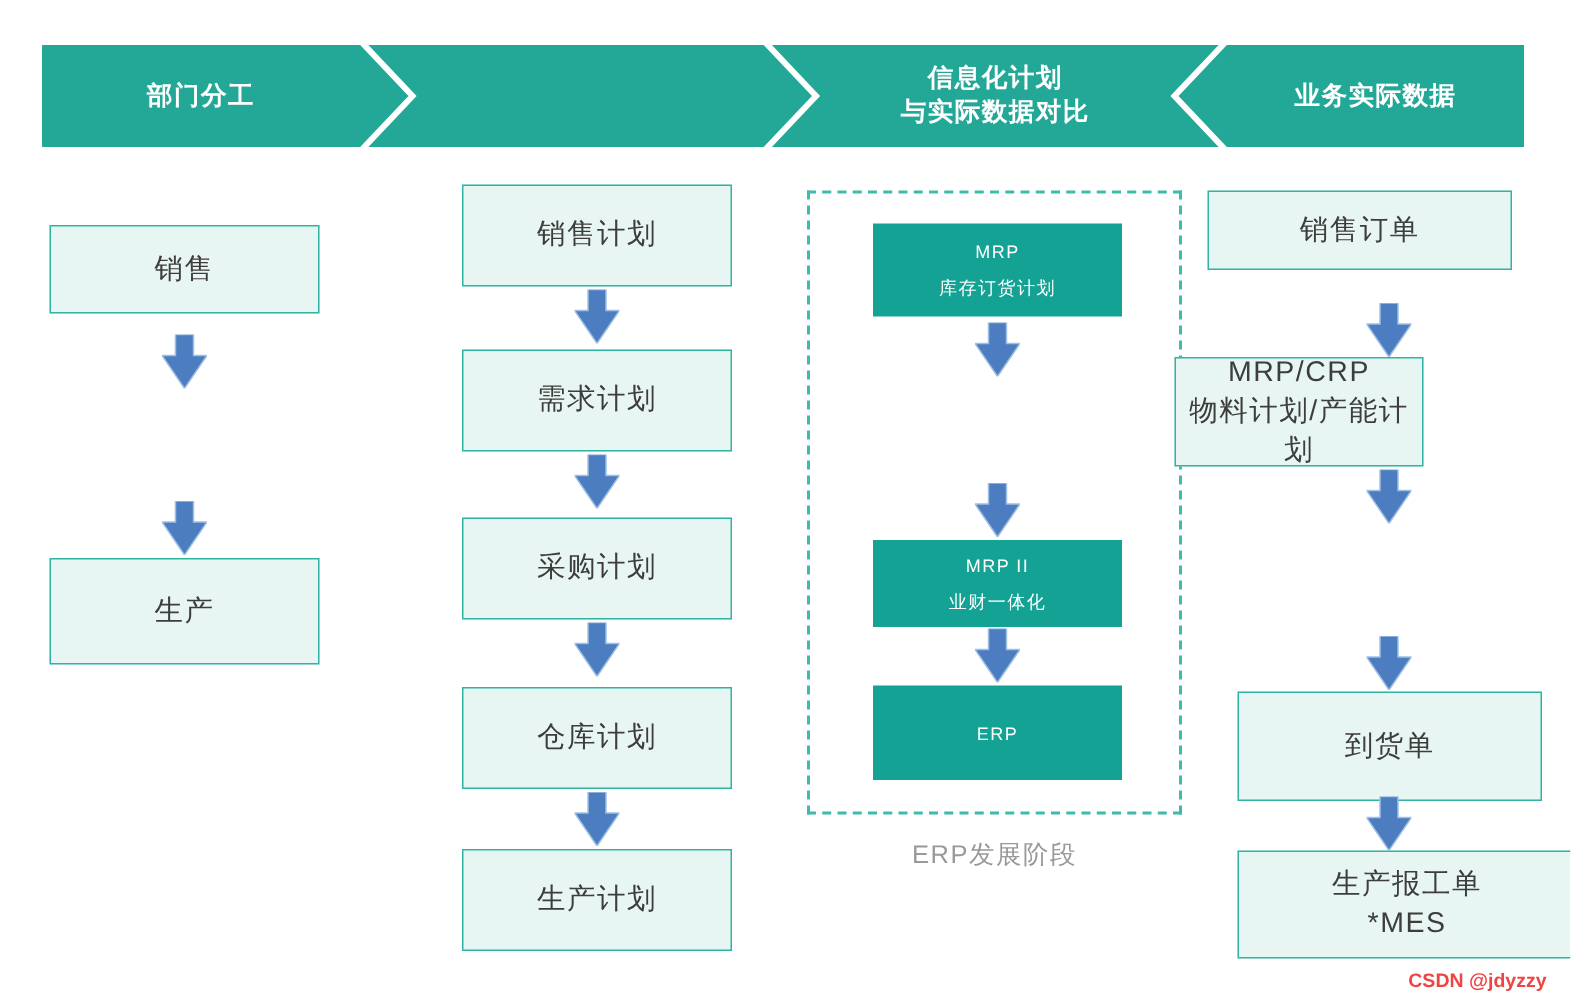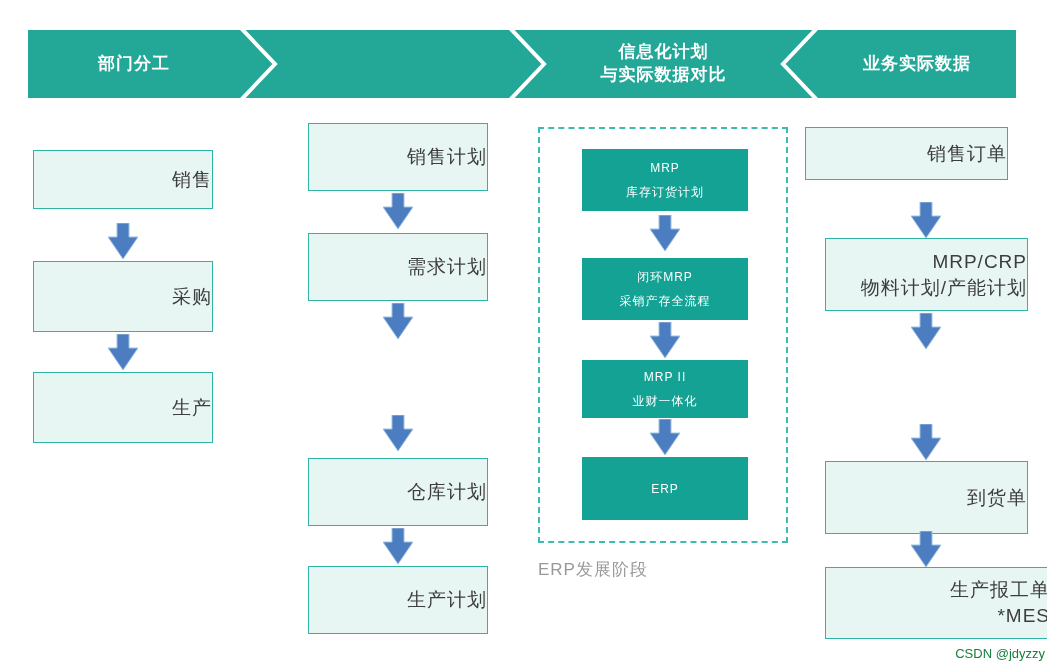--- a/index.html
+++ b/index.html
@@ -14,35 +14,35 @@
     align-items:center;justify-content:center;color:#ffffff;
     font-size:17px;font-weight:600;line-height:1.35;text-align:center;letter-spacing:1px;
   }
   
   .box{
     position:absolute;display:flex;flex-direction:column;align-items:center;
     justify-content:center;text-align:center;box-sizing:border-box;
   }
   .box.light{
     background:#e8f6f3;border:1.5px solid #2fb3a3;color:#3d3d3d;
-    font-size:19px;font-weight:500;line-height:26px;letter-spacing:1px;align-items:flex-end;
+    font-size:19px;font-weight:500;line-height:26px;letter-spacing:1px;
   }
   .box.solid{
     background:#13a294;color:#ffffff;font-size:12px;font-weight:400;
     line-height:24px;letter-spacing:1px;
   }
   .arrow{position:absolute;}
   .dashed{
     position:absolute;border:2px dashed #3dbbad;box-sizing:border-box;background:transparent;
   }
   .caption{
-    position:absolute;color:#999999;font-size:17px;letter-spacing:1px;
+    position:absolute;color:#999999;font-size:17px;letter-spacing:1px;text-align:center;
   }
   .watermark{
-    position:absolute;right:2px;bottom:4px;color:#15803d;font-size:13px;
+    position:absolute;right:16px;bottom:4px;color:#ef4444;font-size:13px;font-weight:bold;
   }
 </style>
 </head>
 <body>
 
 <div class="canvas">
 
   <svg class="abs" style="left:28px;top:30px" width="988" height="68">
     <rect x="0" y="0" width="988" height="68" fill="#23a797"></rect>
     <polyline points="212,-3 247,34 212,71" fill="none" stroke="#ffffff" stroke-width="4"></polyline>
@@ -61,42 +61,42 @@
       <span>业务实际数据</span>
     </div>
   </div>
 
   <div class="box light" style="left:33px;top:150px;width:180px;height:59px">
     <span>销售</span>
   </div>
   <svg class="arrow" style="left:108px;top:223px" width="30" height="36" viewBox="0 0 30 36">
     <path d="M9 0 H21 V14 H30 L15 36 L0 14 H9 Z" fill="#4b7dc0" stroke="#9fc0e2" stroke-width="1"></path>
     </svg>
-  <div class="box light" style="left:33px;top:261px;width:180px;height:71px">
-    <span>采购</span>
-  </div>
   <svg class="arrow" style="left:108px;top:334px" width="30" height="36" viewBox="0 0 30 36">
     <path d="M9 0 H21 V14 H30 L15 36 L0 14 H9 Z" fill="#4b7dc0" stroke="#9fc0e2" stroke-width="1"></path>
     </svg>
   <div class="box light" style="left:33px;top:372px;width:180px;height:71px">
     <span>生产</span>
   </div>
 
   <div class="box light" style="left:308px;top:123px;width:180px;height:68px">
     <span>销售计划</span>
   </div>
   <svg class="arrow" style="left:383px;top:193px" width="30" height="36" viewBox="0 0 30 36">
     <path d="M9 0 H21 V14 H30 L15 36 L0 14 H9 Z" fill="#4b7dc0" stroke="#9fc0e2" stroke-width="1"></path>
     </svg>
   <div class="box light" style="left:308px;top:233px;width:180px;height:68px">
     <span>需求计划</span>
   </div>
   <svg class="arrow" style="left:383px;top:303px" width="30" height="36" viewBox="0 0 30 36">
     <path d="M9 0 H21 V14 H30 L15 36 L0 14 H9 Z" fill="#4b7dc0" stroke="#9fc0e2" stroke-width="1"></path>
     </svg>
+  <div class="box light" style="left:308px;top:345px;width:180px;height:68px">
+    <span>采购计划</span>
+  </div>
   <svg class="arrow" style="left:383px;top:415px" width="30" height="36" viewBox="0 0 30 36">
     <path d="M9 0 H21 V14 H30 L15 36 L0 14 H9 Z" fill="#4b7dc0" stroke="#9fc0e2" stroke-width="1"></path>
     </svg>
   <div class="box light" style="left:308px;top:458px;width:180px;height:68px">
     <span>仓库计划</span>
   </div>
   <svg class="arrow" style="left:383px;top:528px" width="30" height="36" viewBox="0 0 30 36">
     <path d="M9 0 H21 V14 H30 L15 36 L0 14 H9 Z" fill="#4b7dc0" stroke="#9fc0e2" stroke-width="1"></path>
     </svg>
   <div class="box light" style="left:308px;top:566px;width:180px;height:68px">
@@ -105,24 +105,20 @@
 
   <div class="dashed" style="left:538px;top:127px;width:250px;height:416px"></div>
 
   <div class="box solid" style="left:582px;top:149px;width:166px;height:62px">
     <div>MRP</div>
     <div>库存订货计划</div>
   </div>
   <svg class="arrow" style="left:650px;top:215px" width="30" height="36" viewBox="0 0 30 36">
     <path d="M9 0 H21 V14 H30 L15 36 L0 14 H9 Z" fill="#4b7dc0" stroke="#9fc0e2" stroke-width="1"></path>
     </svg>
-  <div class="box solid" style="left:582px;top:258px;width:166px;height:62px">
-    <div>闭环MRP</div>
-    <div>采销产存全流程</div>
-  </div>
   <svg class="arrow" style="left:650px;top:322px" width="30" height="36" viewBox="0 0 30 36">
     <path d="M9 0 H21 V14 H30 L15 36 L0 14 H9 Z" fill="#4b7dc0" stroke="#9fc0e2" stroke-width="1"></path>
     </svg>
   <div class="box solid" style="left:582px;top:360px;width:166px;height:58px">
     <div>MRP II</div>
     <div>业财一体化</div>
   </div>
   <svg class="arrow" style="left:650px;top:419px" width="30" height="36" viewBox="0 0 30 36">
     <path d="M9 0 H21 V14 H30 L15 36 L0 14 H9 Z" fill="#4b7dc0" stroke="#9fc0e2" stroke-width="1"></path>
     </svg>
@@ -132,21 +128,21 @@
 
   <div class="caption" style="left:538px;top:558px;width:250px">ERP发展阶段</div>
 
   <div class="box light" style="left:805px;top:127px;width:203px;height:53px">
     <div>销售订单</div>
     <div></div>
   </div>
   <svg class="arrow" style="left:911px;top:202px" width="30" height="36" viewBox="0 0 30 36">
     <path d="M9 0 H21 V14 H30 L15 36 L0 14 H9 Z" fill="#4b7dc0" stroke="#9fc0e2" stroke-width="1"></path>
     </svg>
-  <div class="box light" style="left:825px;top:238px;width:203px;height:73px">
+  <div class="box light" style="left:783px;top:238px;width:166px;height:73px">
     <div>MRP/CRP</div>
     <div>物料计划/产能计划</div>
   </div>
   <svg class="arrow" style="left:911px;top:313px" width="30" height="36" viewBox="0 0 30 36">
     <path d="M9 0 H21 V14 H30 L15 36 L0 14 H9 Z" fill="#4b7dc0" stroke="#9fc0e2" stroke-width="1"></path>
     </svg>
   <svg class="arrow" style="left:911px;top:424px" width="30" height="36" viewBox="0 0 30 36">
     <path d="M9 0 H21 V14 H30 L15 36 L0 14 H9 Z" fill="#4b7dc0" stroke="#9fc0e2" stroke-width="1"></path>
     </svg>
   <div class="box light" style="left:825px;top:461px;width:203px;height:73px">

